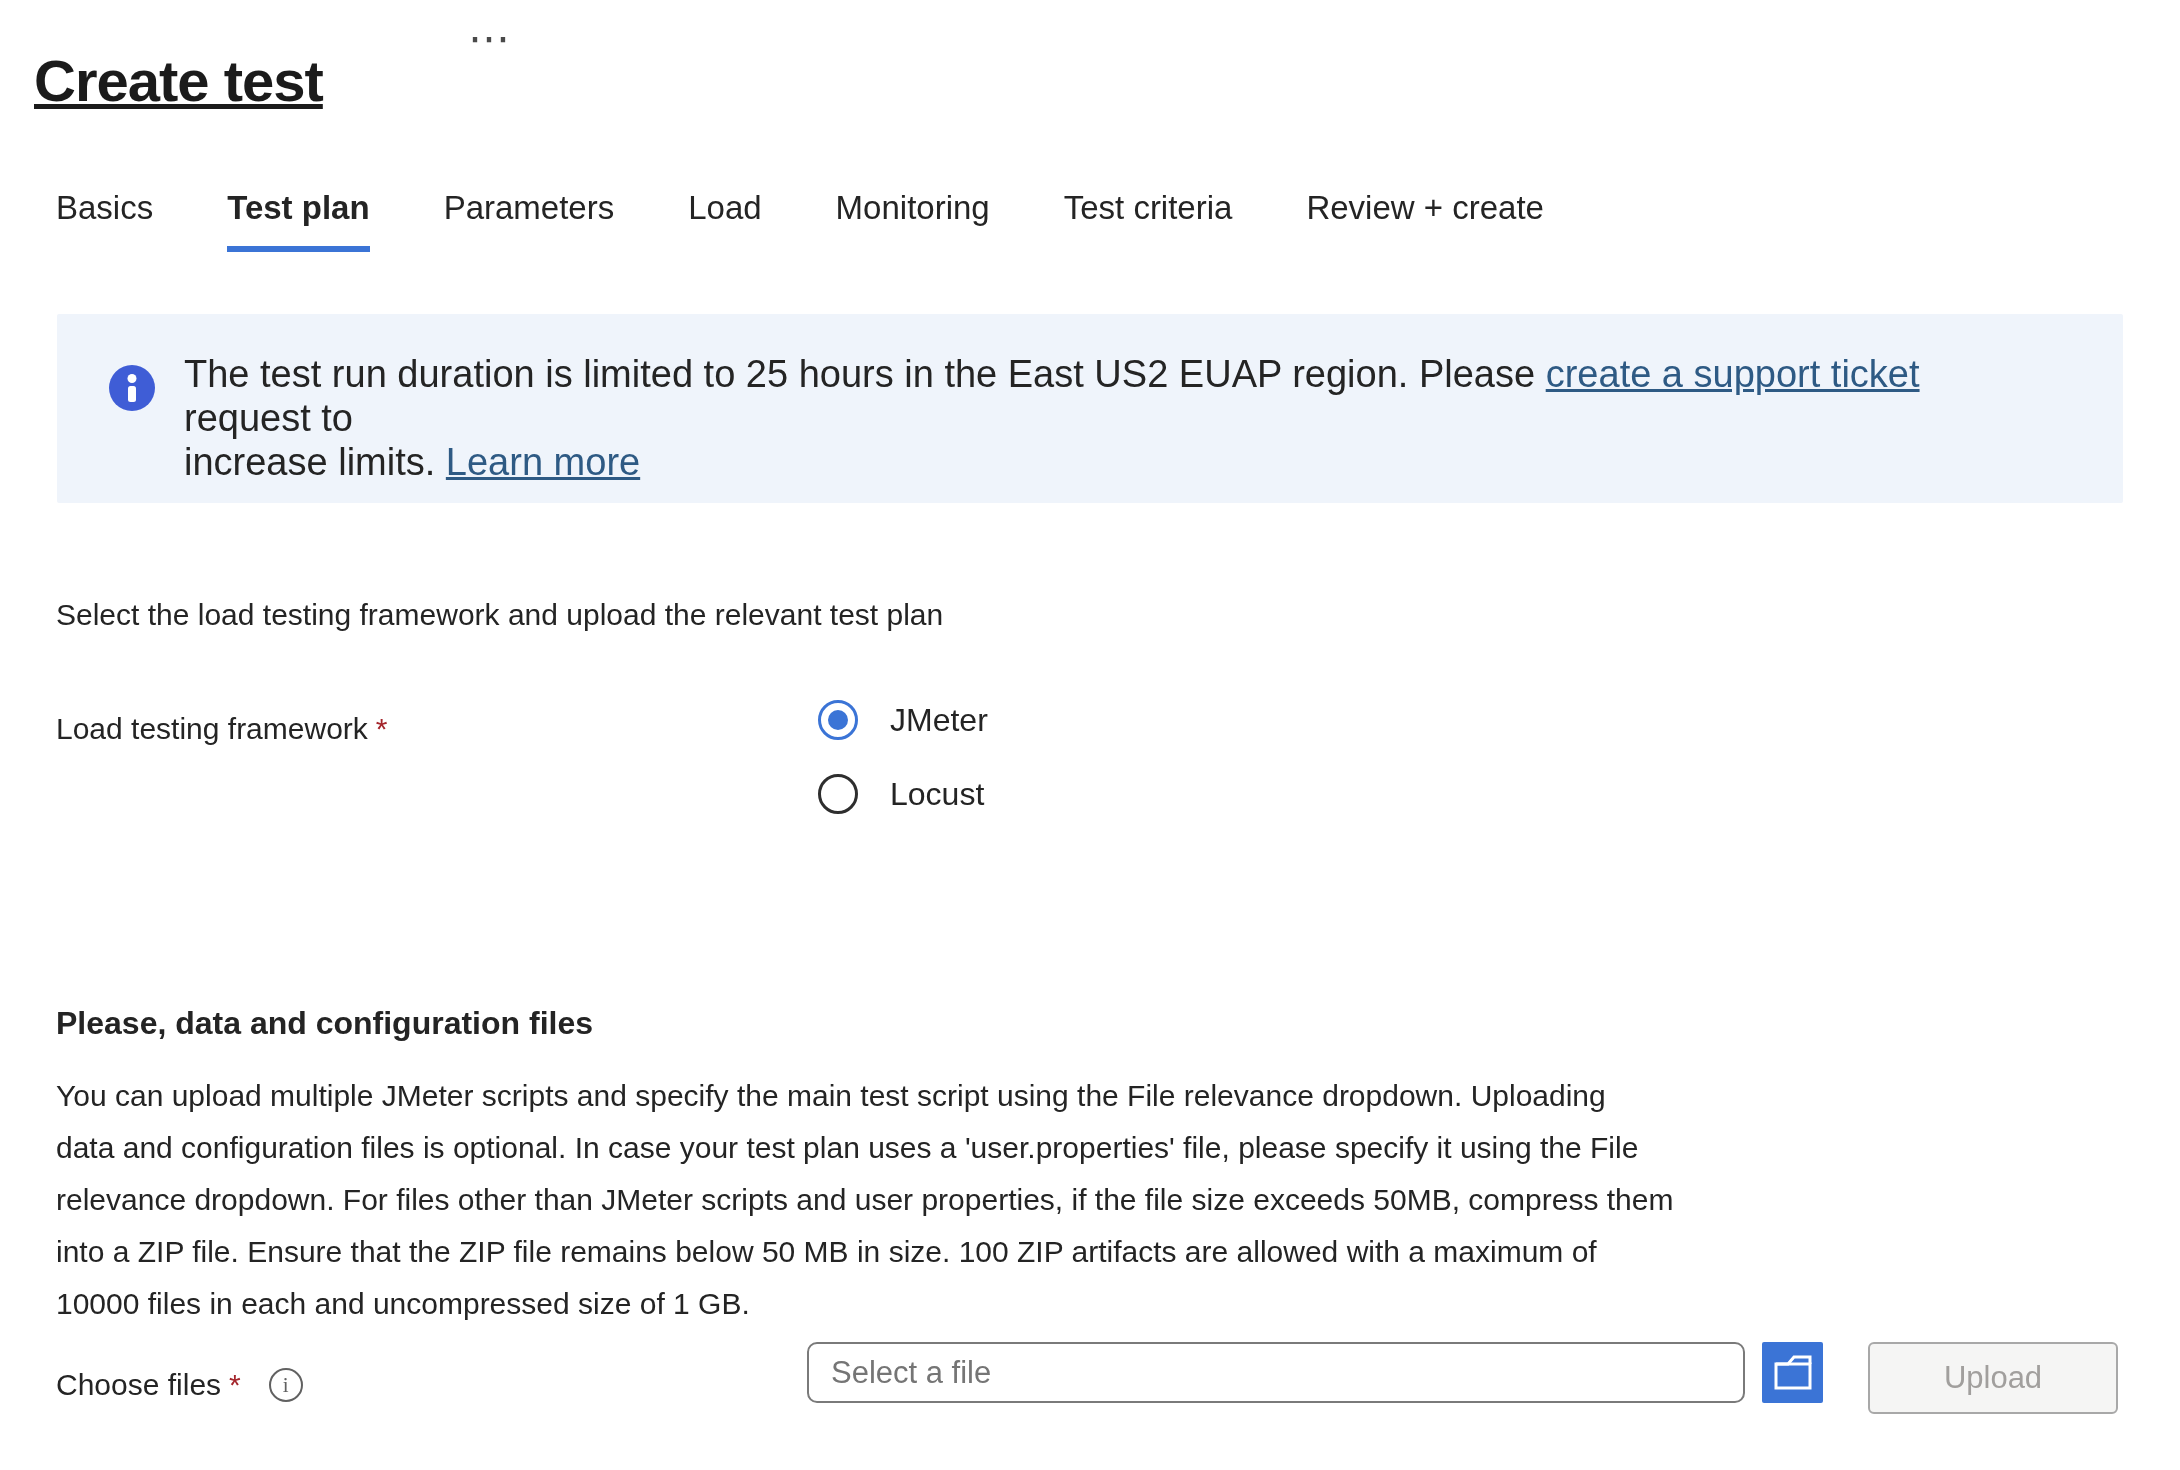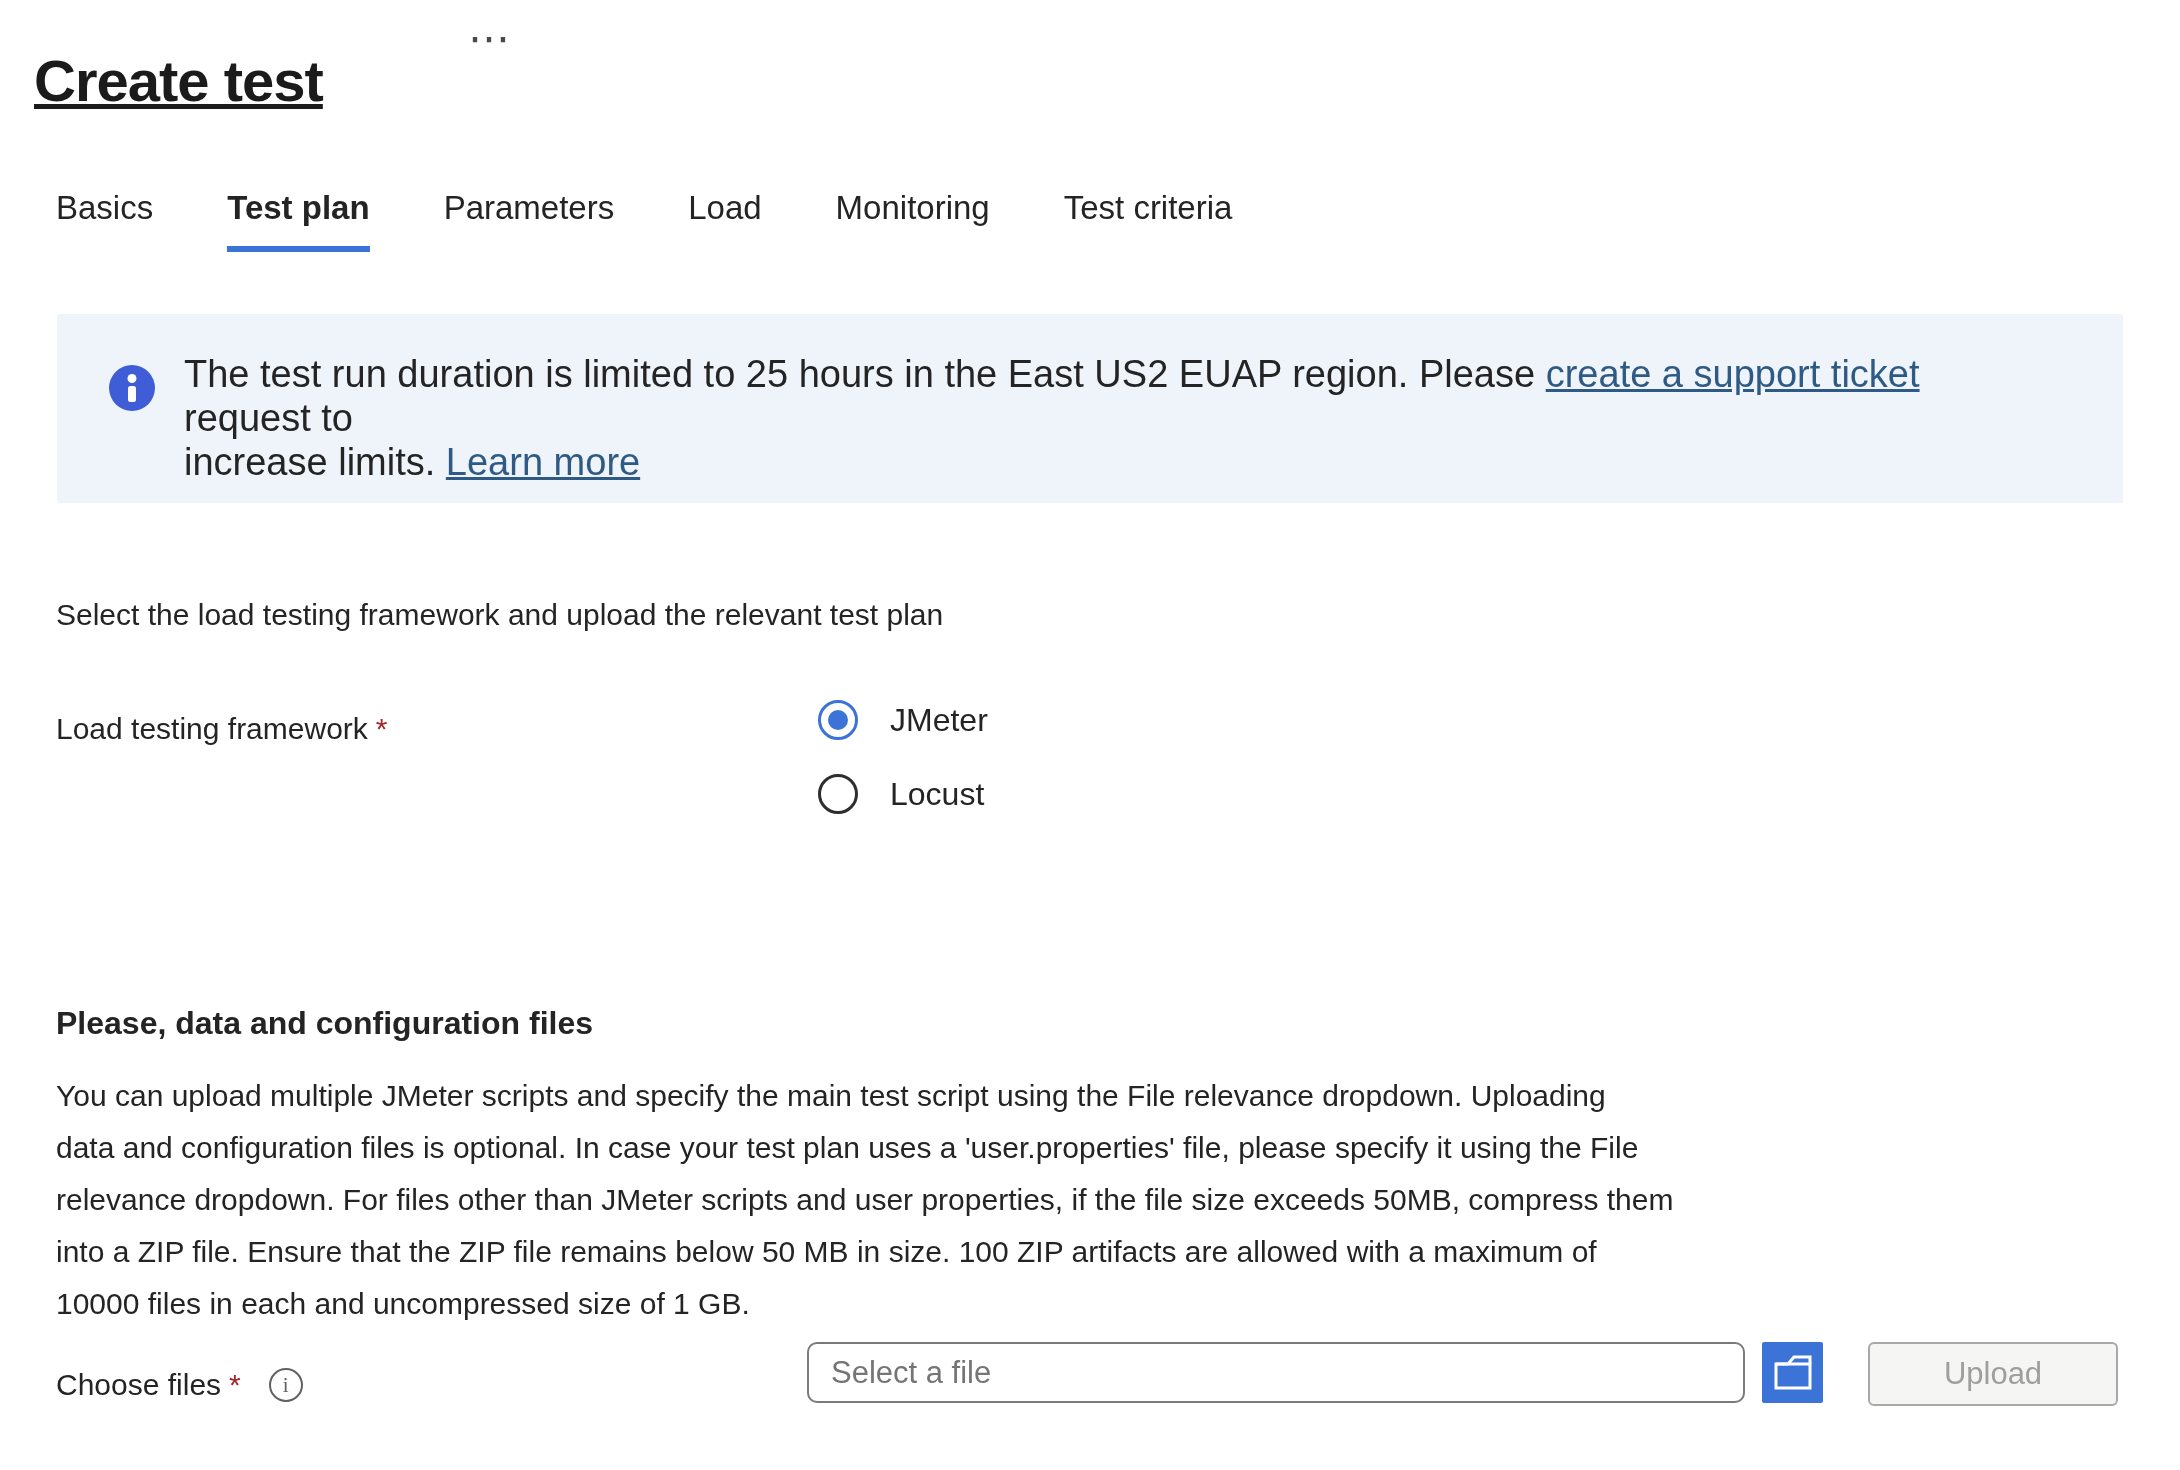--- a/index.html
+++ b/index.html
@@ -66,40 +66,41 @@
     left:807px;top:1342px;width:938px;height:61px;
     border:2px solid #7a7a7a;border-radius:10px;padding:0 22px;font-size:31px;
     color:var(--text);font-family:inherit;outline:none;background:#fff;
   }
   .file-input::placeholder{color:var(--secondary);}
   .folder-btn{
     left:1762px;top:1342px;width:61px;height:61px;background:var(--accent);
     border:none;border-radius:2px;cursor:pointer;display:flex;align-items:center;justify-content:center;padding:0;
   }
   .upload-btn{
-    left:1868px;top:1342px;width:250px;height:64px;background:#f5f5f4;
+    left:1868px;top:1342px;width:250px;height:72px;background:#f5f5f4;
     border:2px solid #a8a8a8;border-radius:6px;color:var(--disabled);
     font-size:31px;font-family:inherit;cursor:default;
   }
 </style>
 </head>
 <body>
 
 <h1 class="abs page-title">Create test</h1>
 <button class="abs more-btn">
   <span>⋯</span>
 </button>
 
 <nav class="abs tabs">
   <div class="tab">Basics</div>
   <div class="tab active">Test plan</div>
   <div class="tab">Parameters</div>
   <div class="tab">Load</div>
   <div class="tab">Monitoring</div>
   <div class="tab">Test criteria</div>
+  <div class="tab">Review + create</div>
 </nav>
 
 <div class="abs banner"></div>
 <svg class="abs banner-icon" viewBox="0 0 46 46">
   <circle cx="23" cy="23" r="23" fill="var(--info-icon)"></circle>
   <circle cx="23" cy="13.5" r="4.5" fill="#ffffff"></circle>
   <rect x="19" y="21" width="8" height="16" rx="2.5" fill="#ffffff"></rect>
 </svg>
 <div class="abs banner-text"><span>The test run duration is limited to 25 hours in the East US2 EUAP region. Please </span><a>create a support ticket</a><span> request to
 increase limits. </span><a>Learn more</a></div>

